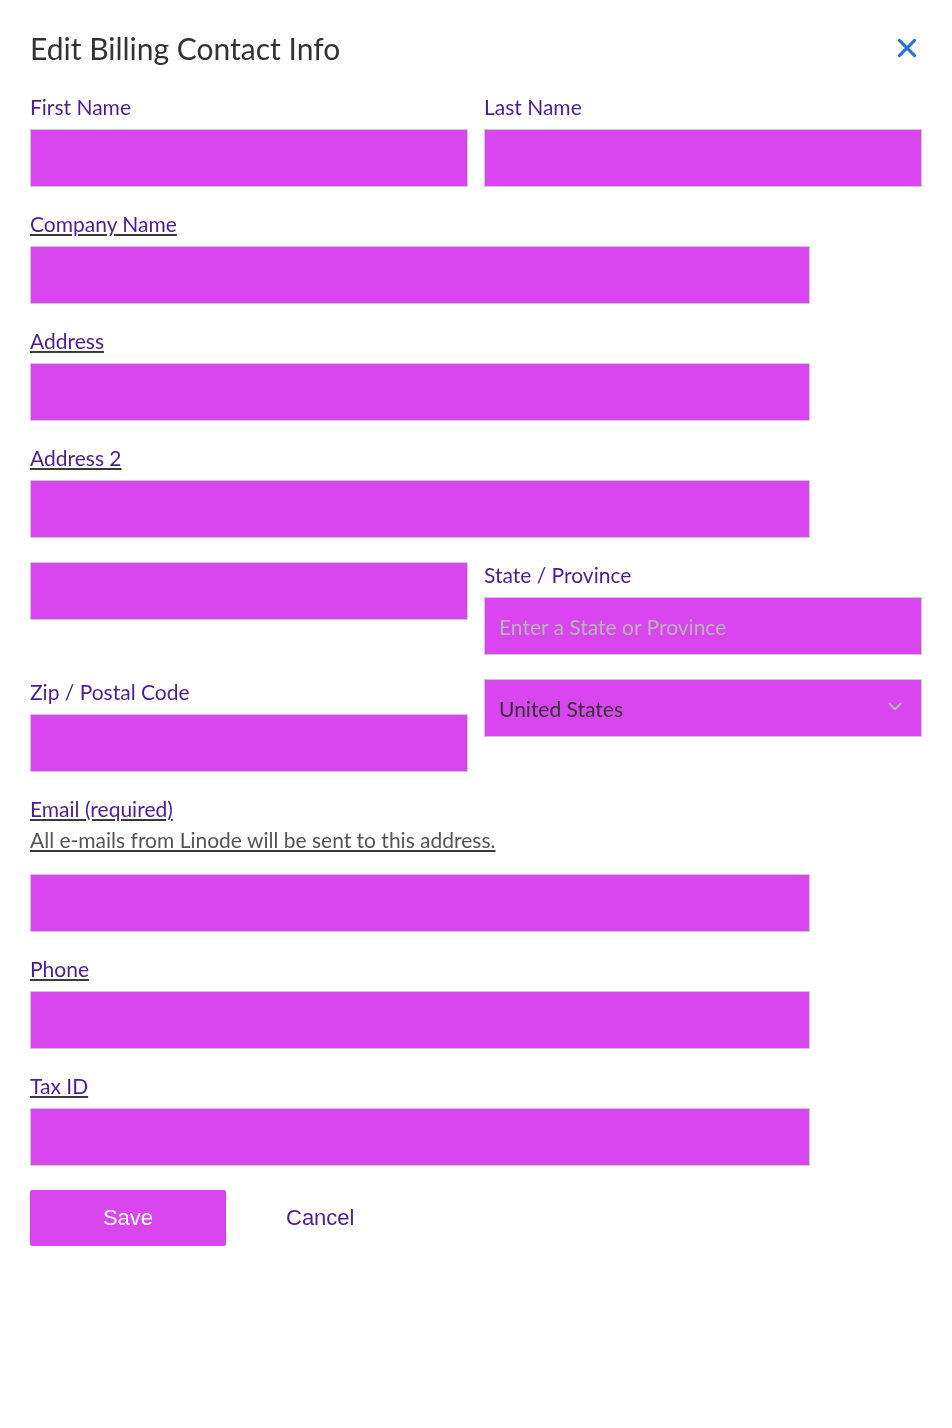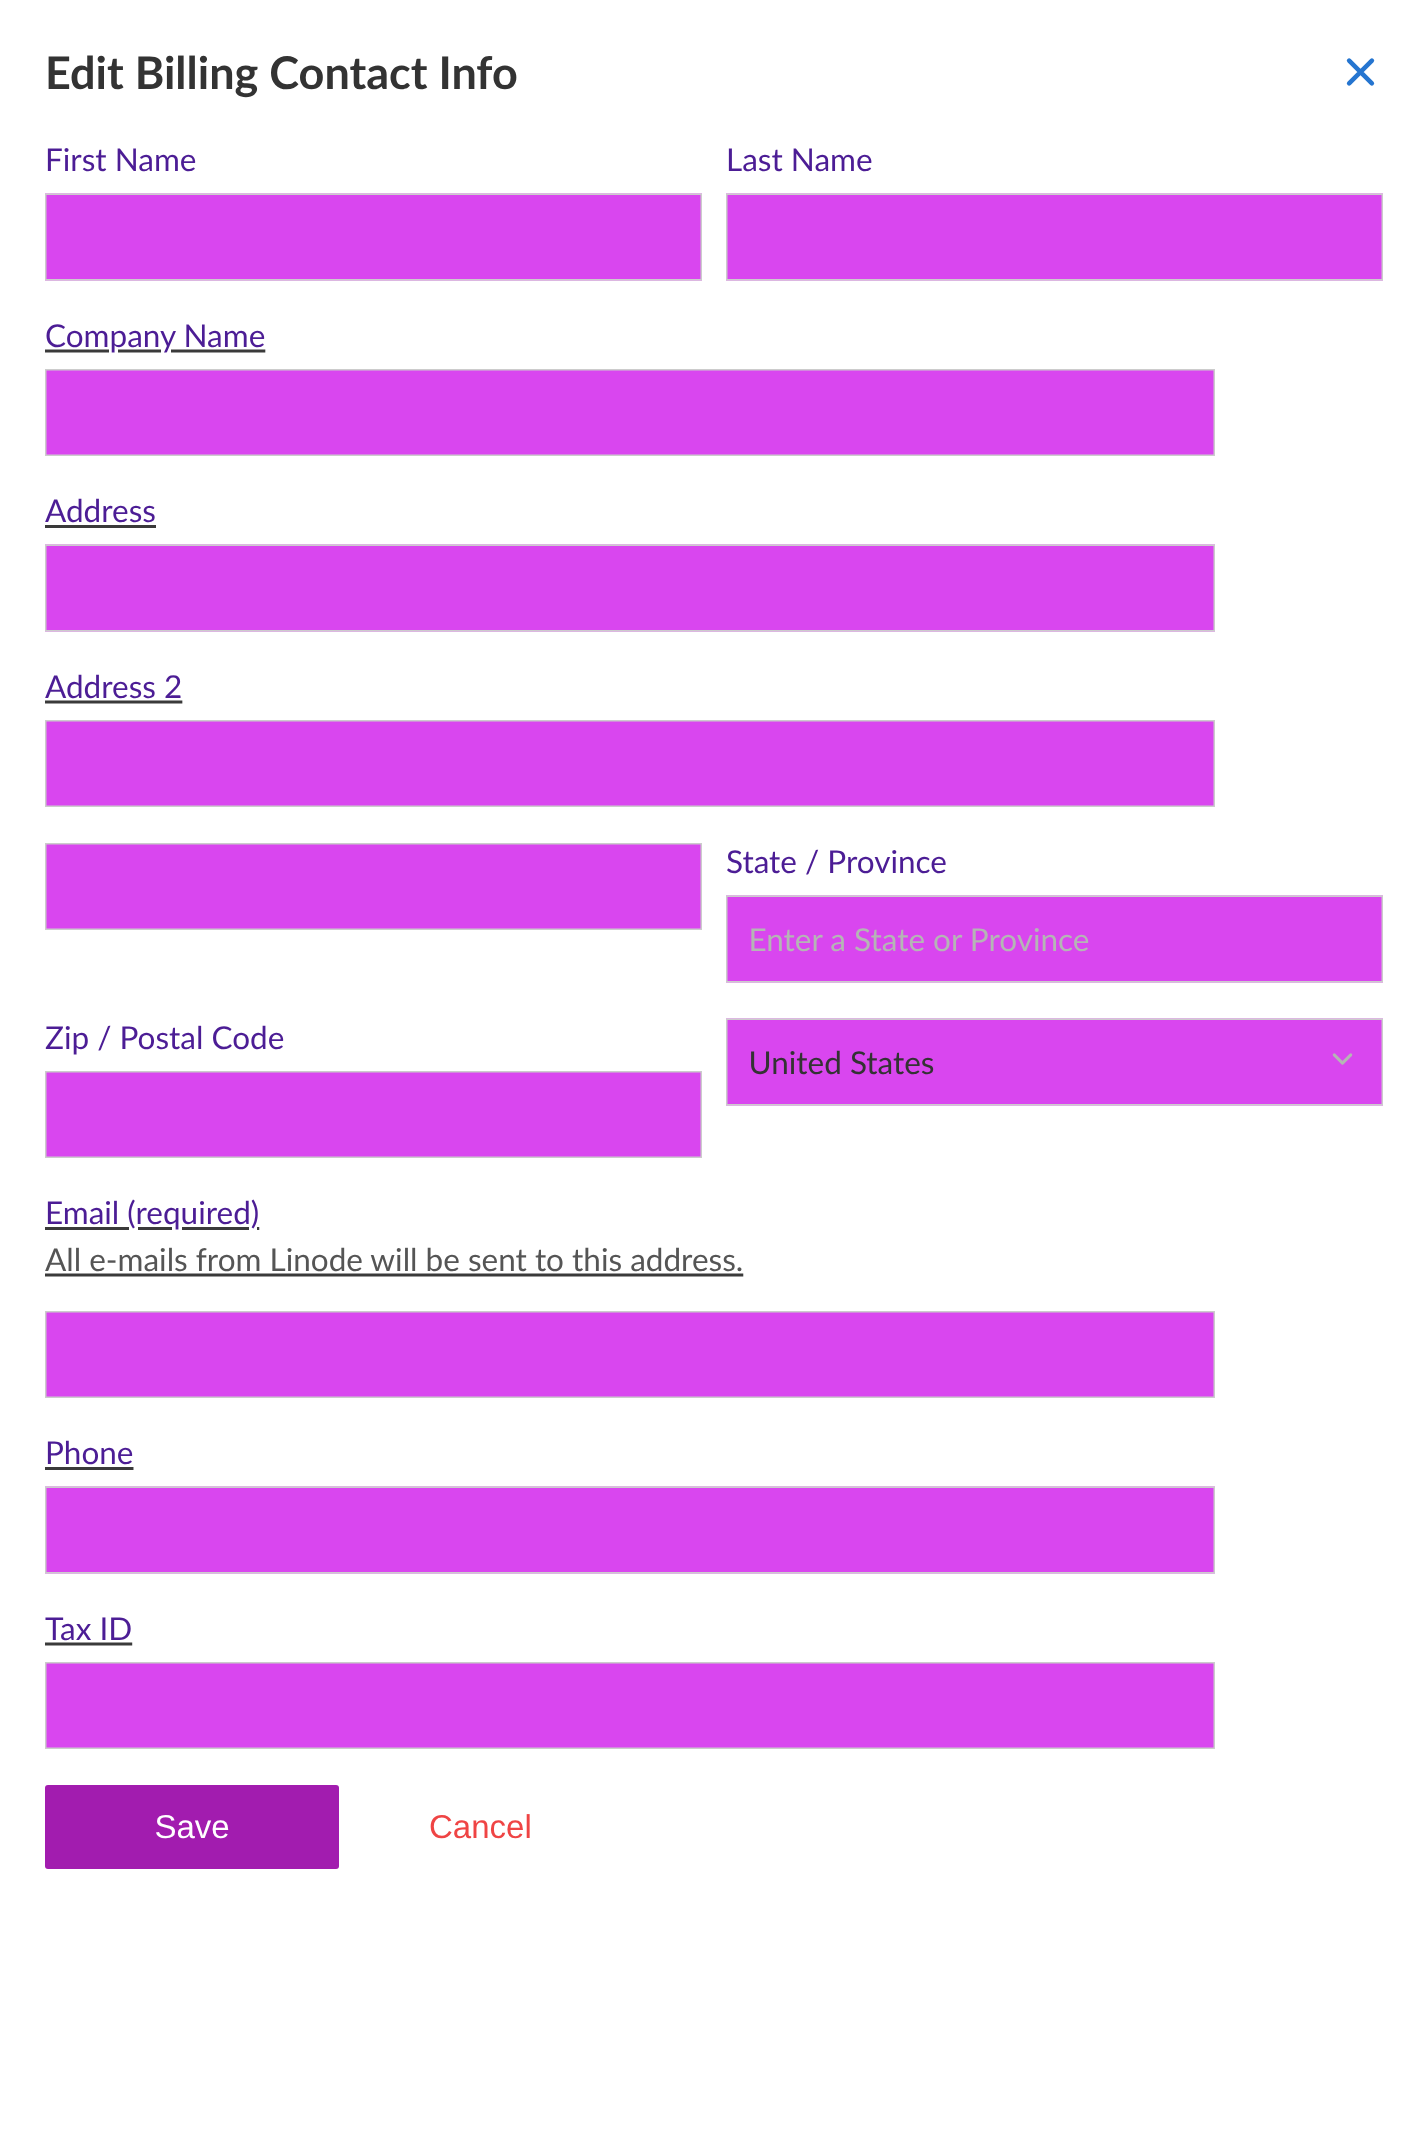--- a/index.html
+++ b/index.html
@@ -15,21 +15,21 @@
       color: #3a3a3a;
     }
     .modal-header {
       display: flex;
       justify-content: space-between;
       align-items: center;
       margin-bottom: 28px;
     }
     .modal-title {
       font-size: 30px;
-      font-weight: 700;
+      font-weight: 400;
       color: #333333;
     }
     .close-btn {
       width: 30px;
       height: 30px;
       display: flex;
       align-items: center;
       justify-content: center;
       cursor: pointer;
       color: #2575d0;
@@ -107,34 +107,34 @@
       stroke-width: 2.2;
       fill: none;
     }
     .form-actions {
       display: flex;
       align-items: center;
       gap: 60px;
       margin-top: 12px;
     }
     .btn-save {
-      background: #a21caf;
+      background: #d946ef;
       color: #ffffff;
       border: none;
       height: 56px;
       width: 196px;
       font-size: 22px;
       font-weight: 400;
       cursor: pointer;
       border-radius: 2px;
     }
     .btn-cancel {
       background: none;
       border: none;
-      color: #ef4444;
+      color: #4c1d95;
       font-size: 22px;
       font-weight: 400;
       cursor: pointer;
     }
   </style>
 </head>
 <body>
 
 <div class="modal-header">
   <h1 class="modal-title">Edit Billing Contact Info</h1>

